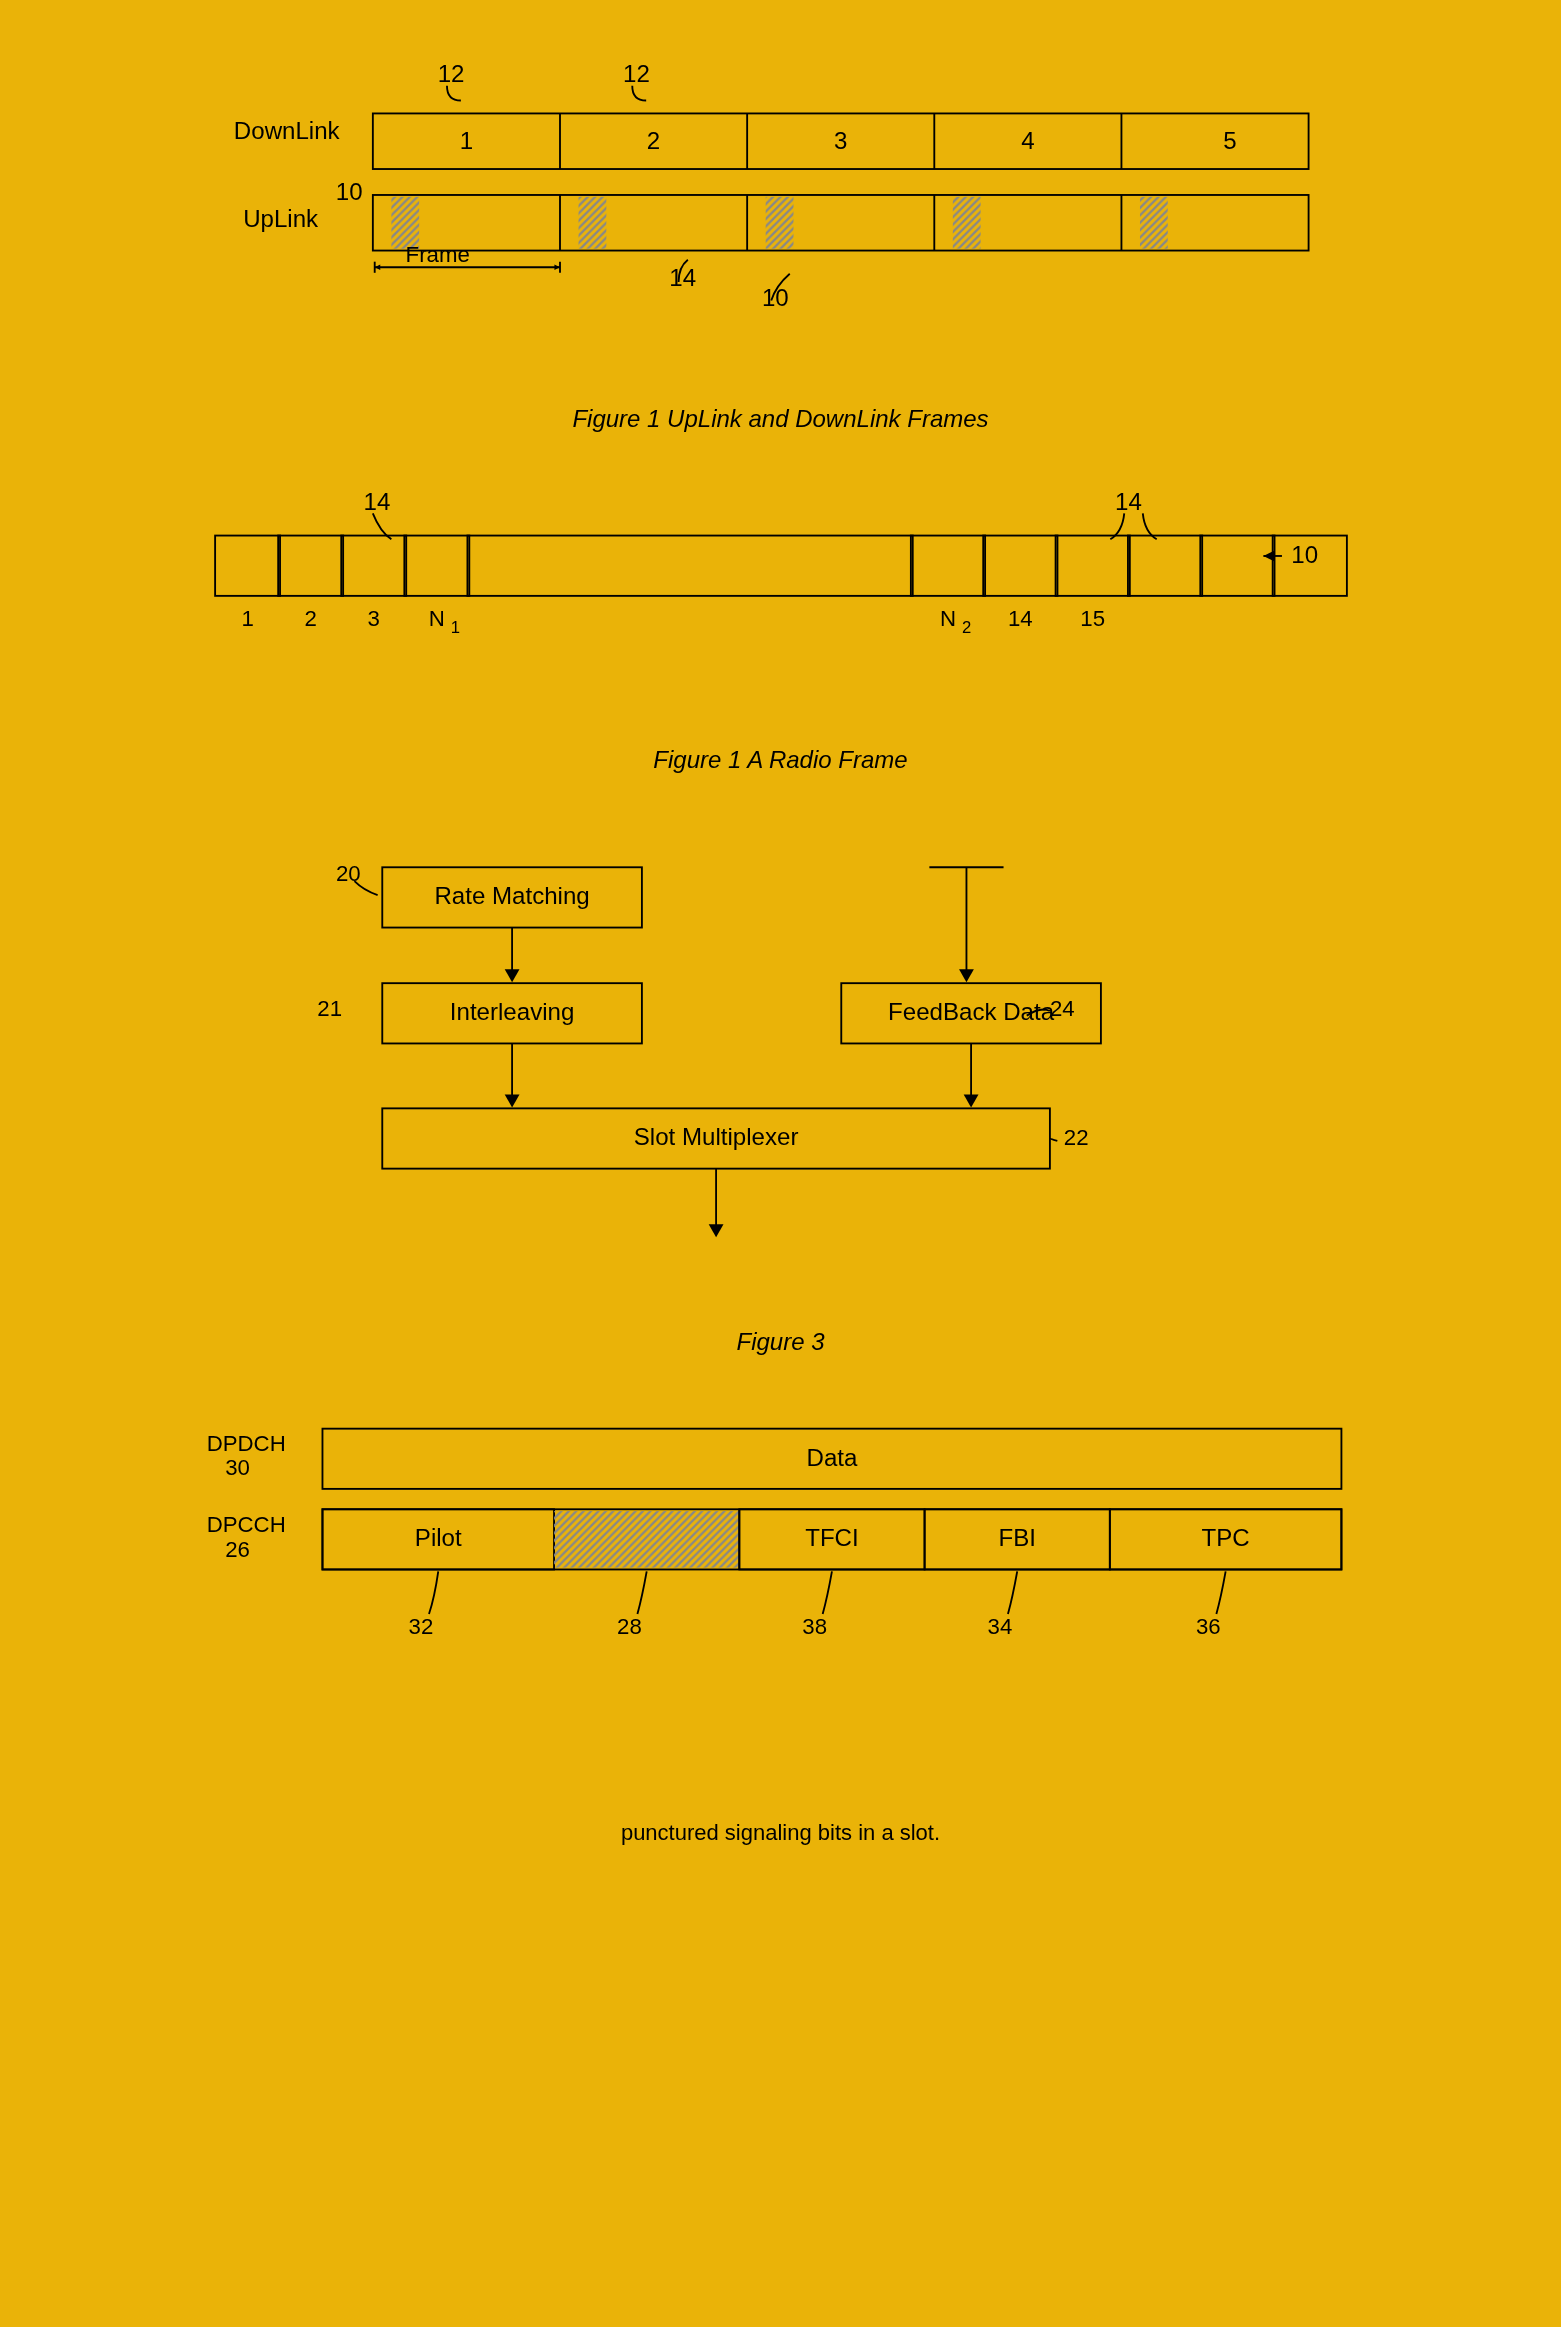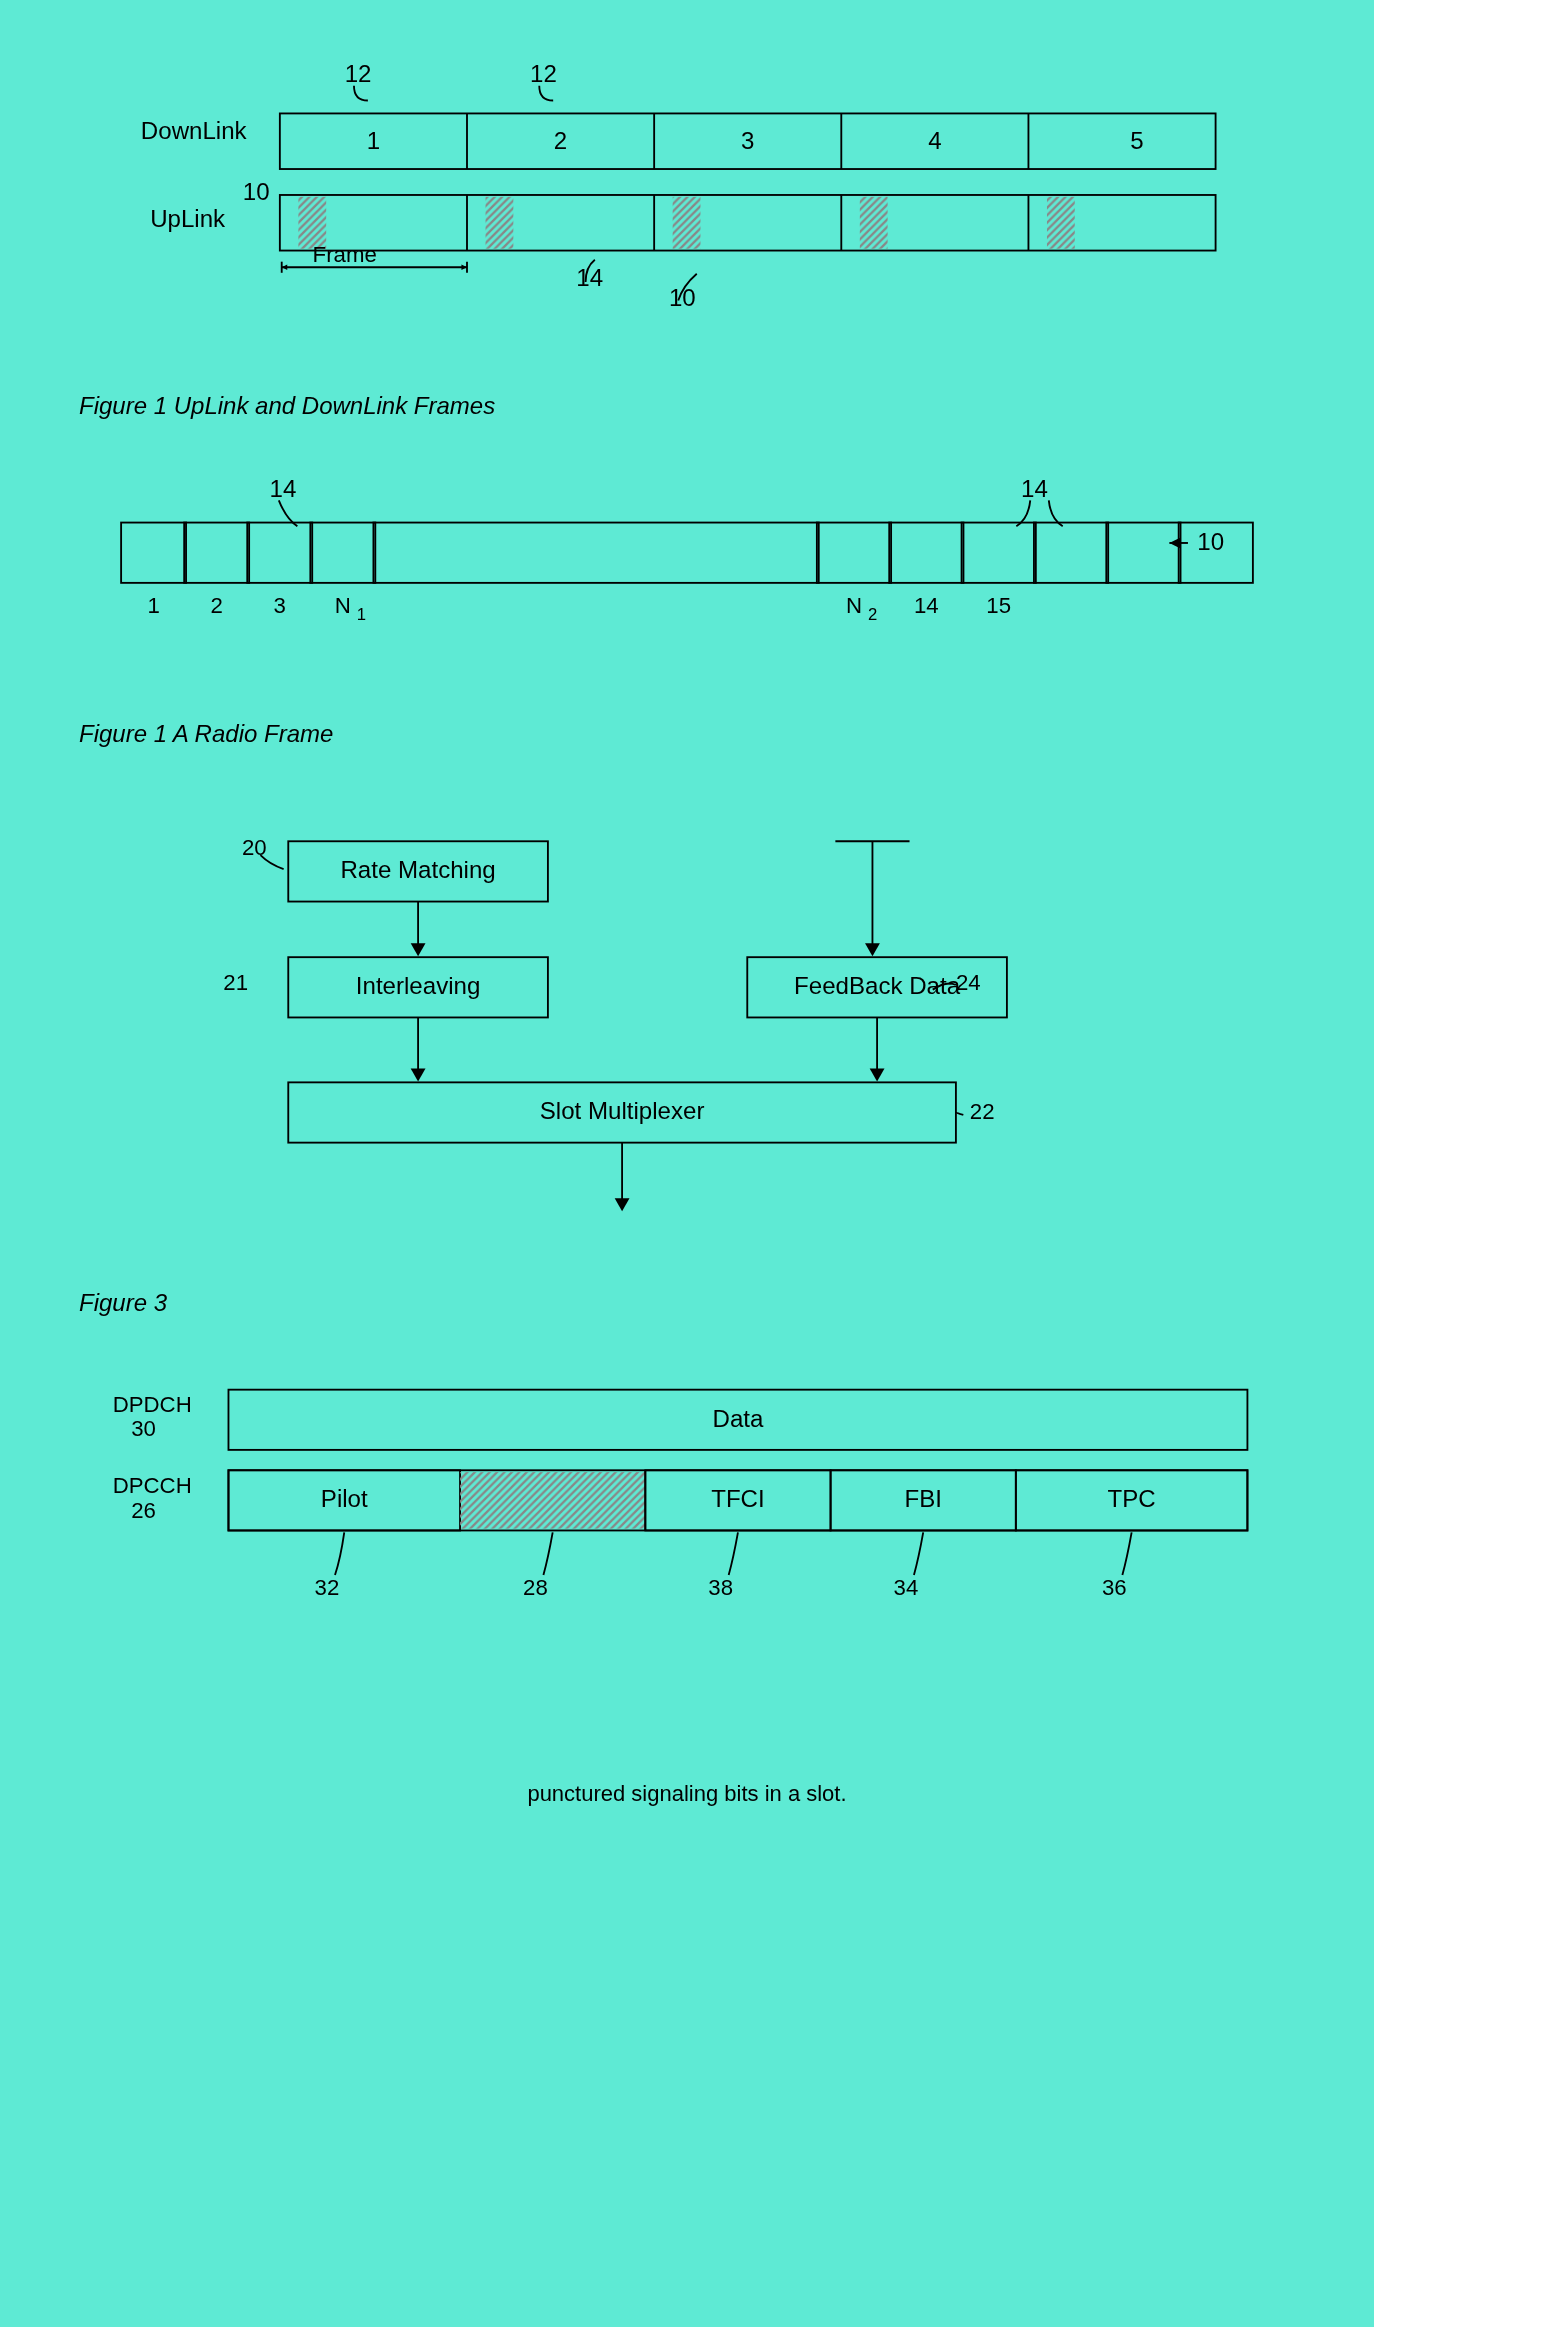--- a/index.html
+++ b/index.html
@@ -6,30 +6,31 @@
     body {
       background: #fff;
       font-family: Arial, sans-serif;
       width: 1561px;
       min-height: 2327px;
       position: relative;
       overflow-x: hidden;
     }
 
     .page {
-      width: 1374px;
+      width: 1561px;
       min-height: 2327px;
-      background: #5eead4;
-      padding: 56px 79px;
+      background: #eab308;
+      padding: 56px 56px;
       position: relative;
     }
 
     .fig-caption {
+      text-align: center;
       font-size: 24px;
-      margin-top: 21px;
+      margin-top: 34px;
       font-style: italic;
     }
 
     .fig4-caption {
       text-align: center;
       font-size: 22px;
       margin-top: 18.6px;
       line-height: 1.5;
     }
 

